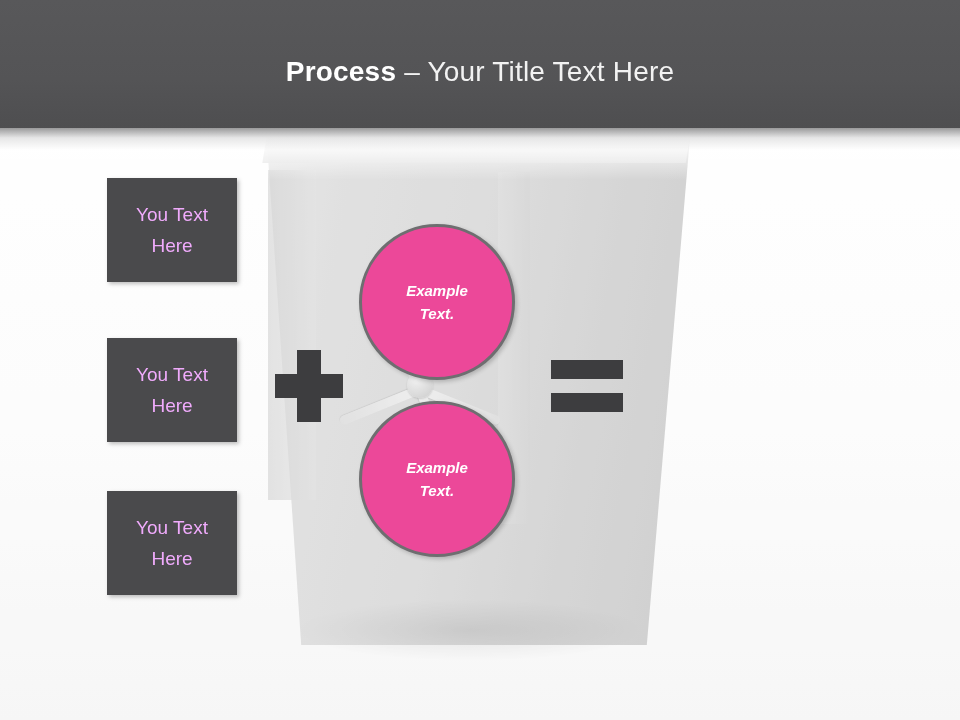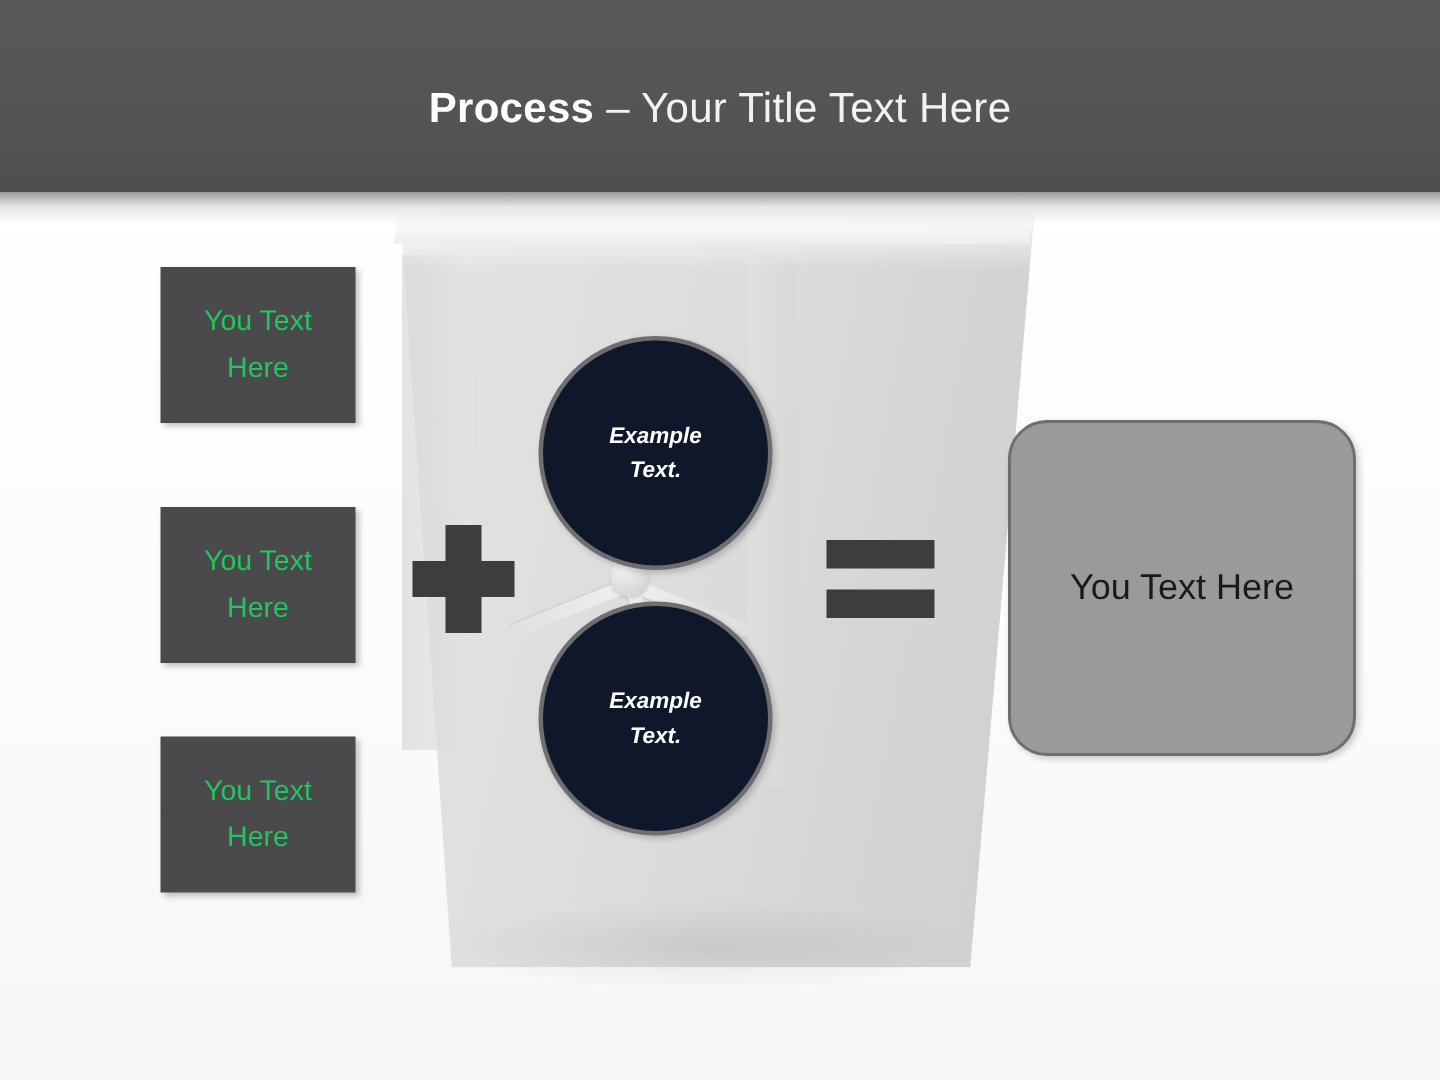--- a/index.html
+++ b/index.html
@@ -169,21 +169,21 @@
     font-weight: normal;
     color: #f2f2f2;
   }
 
   
   .left-box {
     position: absolute;
     width: 130px;
     height: 104px;
     background: #4a4a4c;
-    color: #22c55e;
+    color: #f0abfc;
     font-size: 19px;
     line-height: 31px;
     text-align: center;
     display: flex;
     align-items: center;
     justify-content: center;
     box-shadow: 2px 2px 4px rgba(0,0,0,0.25);
   }
   .left-box span { display: block; width: 100px; }
   #left-box-0 { left: 107px; top: 178px; }
@@ -214,21 +214,21 @@
     height: 72px;
     background: #3d3d3f;
   }
 
   
   .circle {
     position: absolute;
     width: 150px;
     height: 150px;
     border-radius: 50%;
-    background: #0f172a;
+    background: #ec4899;
     border: 3px solid #6e6e70;
     color: #ffffff;
     font-size: 15px;
     font-weight: bold;
     font-style: italic;
     line-height: 23px;
     text-align: center;
     display: flex;
     align-items: center;
     justify-content: center;
@@ -337,17 +337,14 @@
       <span>Example</span><br>
       <span>Text.</span>
     </span>
   </div>
 
   <div class="equals">
     <div class="eq-bar top"></div>
     <div class="eq-bar bottom"></div>
   </div>
 
-  <div class="right-box">
-    <span>You Text Here</span>
-  </div>
 
 </div>
 
 </body></html>

